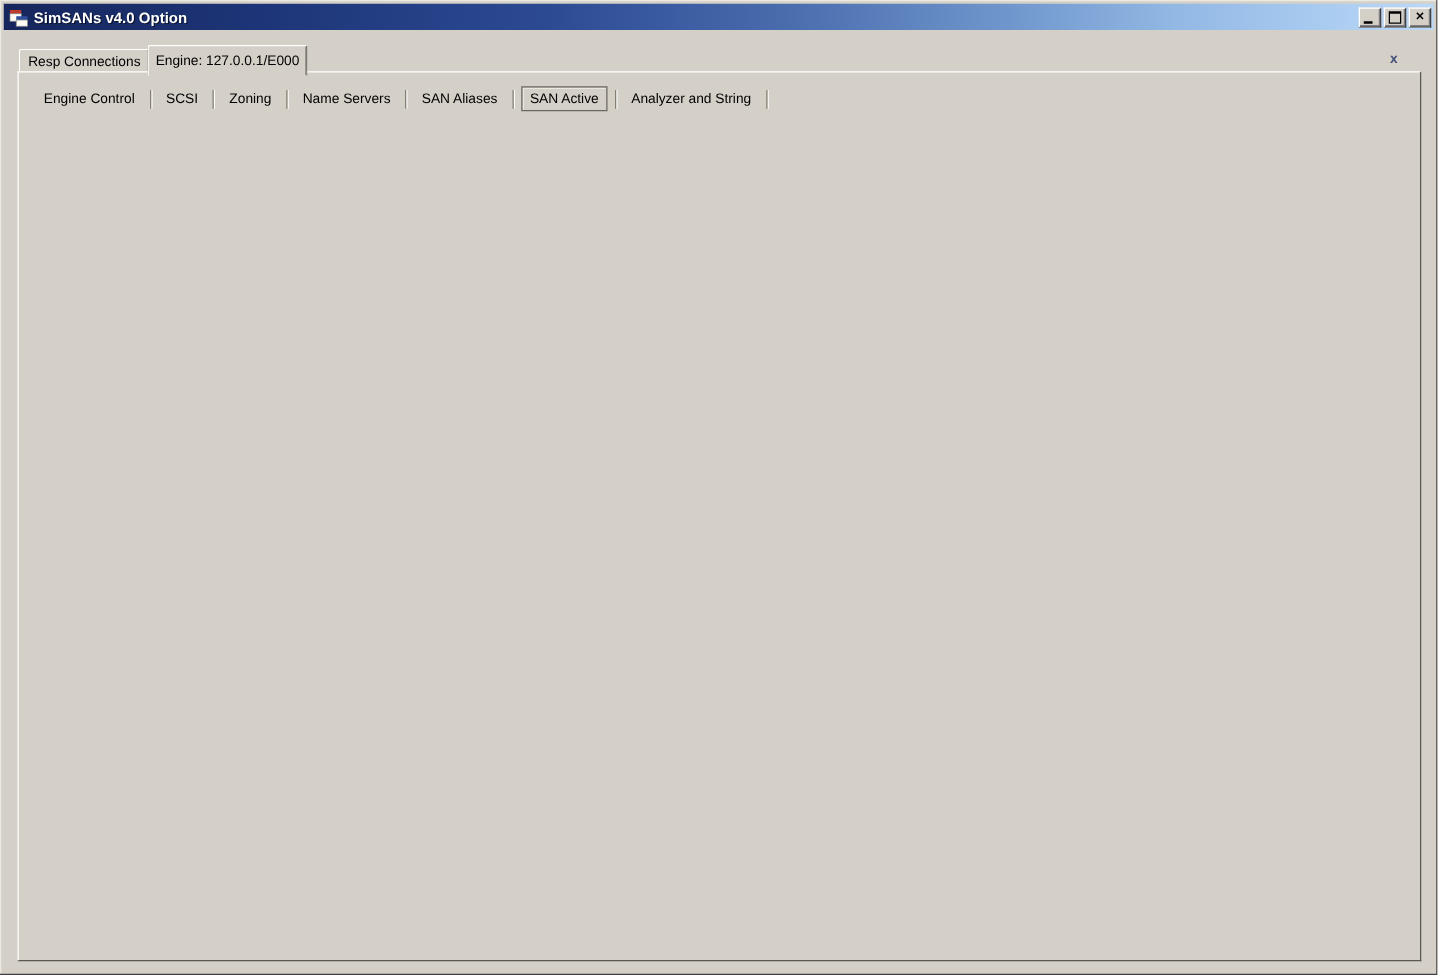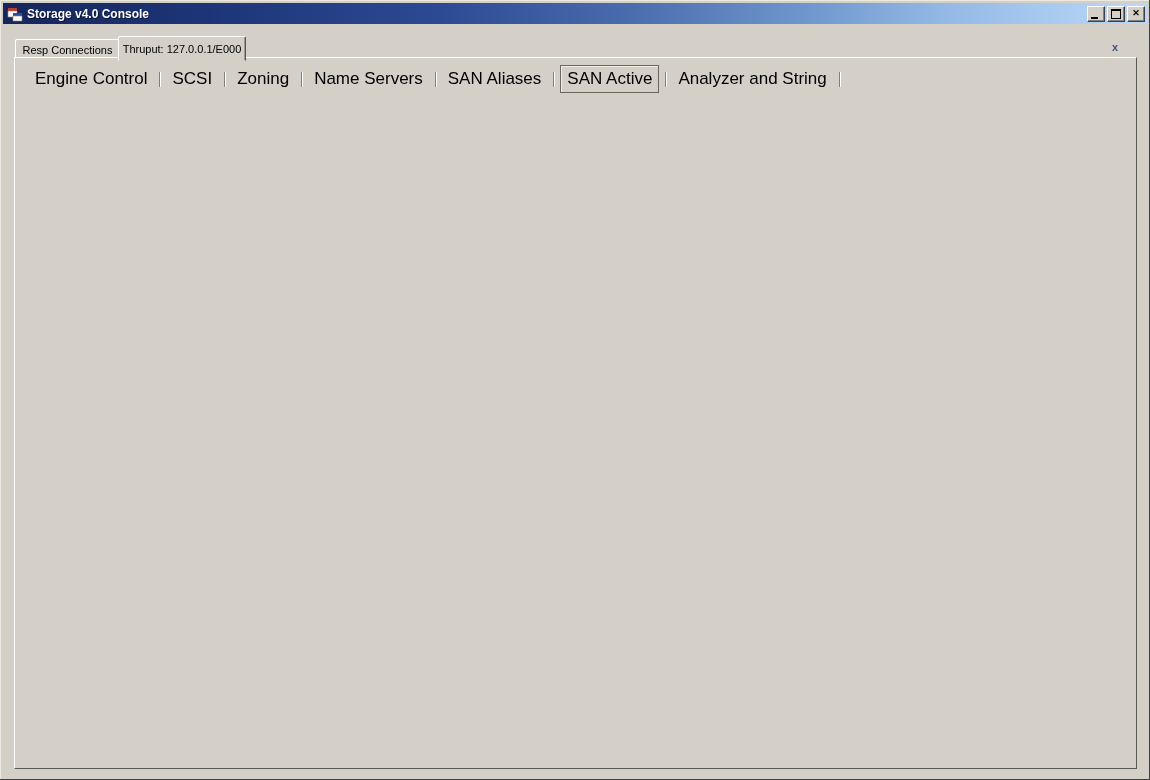--- a/index.html
+++ b/index.html
@@ -26,21 +26,21 @@
     border:1px solid;border-color:#fff #5a5852 transparent #fff;box-shadow:inset -1px 0 0 #9b988e;
     border-radius:2px 2px 0 0;}
   .tab.unselected{left:15px;top:39px;width:103px;height:19px;z-index:1;}
   .tab.selected{left:118px;top:36px;width:126px;height:23px;z-index:3;font-size:11px;}
   .tabpage{position:absolute;left:14px;top:57px;width:1121px;height:710px;background:#d4d0c8;
     border:1px solid;border-color:#fff #5a5852 #5a5852 #fff;z-index:2;}
   .tab-close{position:absolute;left:1108px;top:40px;width:14px;height:14px;z-index:4;
     color:#44517c;font-size:11px;font-weight:bold;text-align:center;line-height:14px;cursor:default;}
 
   
-  .subtabs{position:absolute;left:25px;top:67px;height:24px;display:flex;align-items:center;z-index:5;font-size:17px;}
+  .subtabs{position:absolute;left:25px;top:67px;height:24px;display:flex;align-items:center;z-index:5;font-size:11px;}
   .subtab{padding:4px 10px;white-space:nowrap;}
   .subtab.sel{border:1px solid #6a675e;background:#d4d0c8;box-shadow:inset 1px 1px 0 #f2efe8;padding:3px 6px;margin:0 4px;}
   .subtab-sep{width:1px;height:15px;background:#847f72;box-shadow:1px 0 0 #fff;margin:0 2px;}
 
   
   .groupbox{position:absolute;border:1px solid #8e8b80;box-shadow:inset 1px 1px 0 #f4f1ea,1px 1px 0 #f4f1ea;}
   .groupbox > .gb-label{position:absolute;top:-7px;left:8px;background:#d4d0c8;padding:0 4px;font-size:11px;color:#000;}
 
   
   .sunken{background:#fff;border:1px solid;border-color:#808080 #fff #fff #808080;
@@ -95,36 +95,36 @@
 
 <div class="window">
 
   <div class="titlebar">
     <svg class="app-icon" viewBox="0 0 16 16">
       <rect x="1" y="2" width="9" height="3" fill="#c23a2b"></rect>
       <rect x="1" y="5" width="9" height="6" fill="#fffcf5" stroke="#8a8a8a" stroke-width="0.6"></rect>
       <rect x="6" y="7" width="9" height="3" fill="#2d4f9e"></rect>
       <rect x="6" y="10" width="9" height="5" fill="#fffcf5" stroke="#8a8a8a" stroke-width="0.6"></rect>
     </svg>
-    <span class="title-text">Storage v4.0 Console</span>
+    <span class="title-text">SimSANs v4.0 Option</span>
     <span class="win-btns">
       <span class="wbtn">
           <span class="min-glyph"></span>
         </span>
       <span class="wbtn">
           <span class="max-glyph"></span>
         </span>
       <span class="wbtn">
           <span class="close-glyph">✕</span>
         </span>
     </span>
   </div>
 
   <div class="tab unselected">Resp Connections</div>
-  <div class="tab selected">Thruput: 127.0.0.1/E000</div>
+  <div class="tab selected">Engine: 127.0.0.1/E000</div>
   <div class="tab-close">x</div>
   <div class="tabpage"></div>
 
   <div class="subtabs">
       <span class="subtab">Engine Control</span>
       <span class="subtab-sep"></span>
       <span class="subtab">SCSI</span>
       <span class="subtab-sep"></span>
       <span class="subtab">Zoning</span>
       <span class="subtab-sep"></span>

